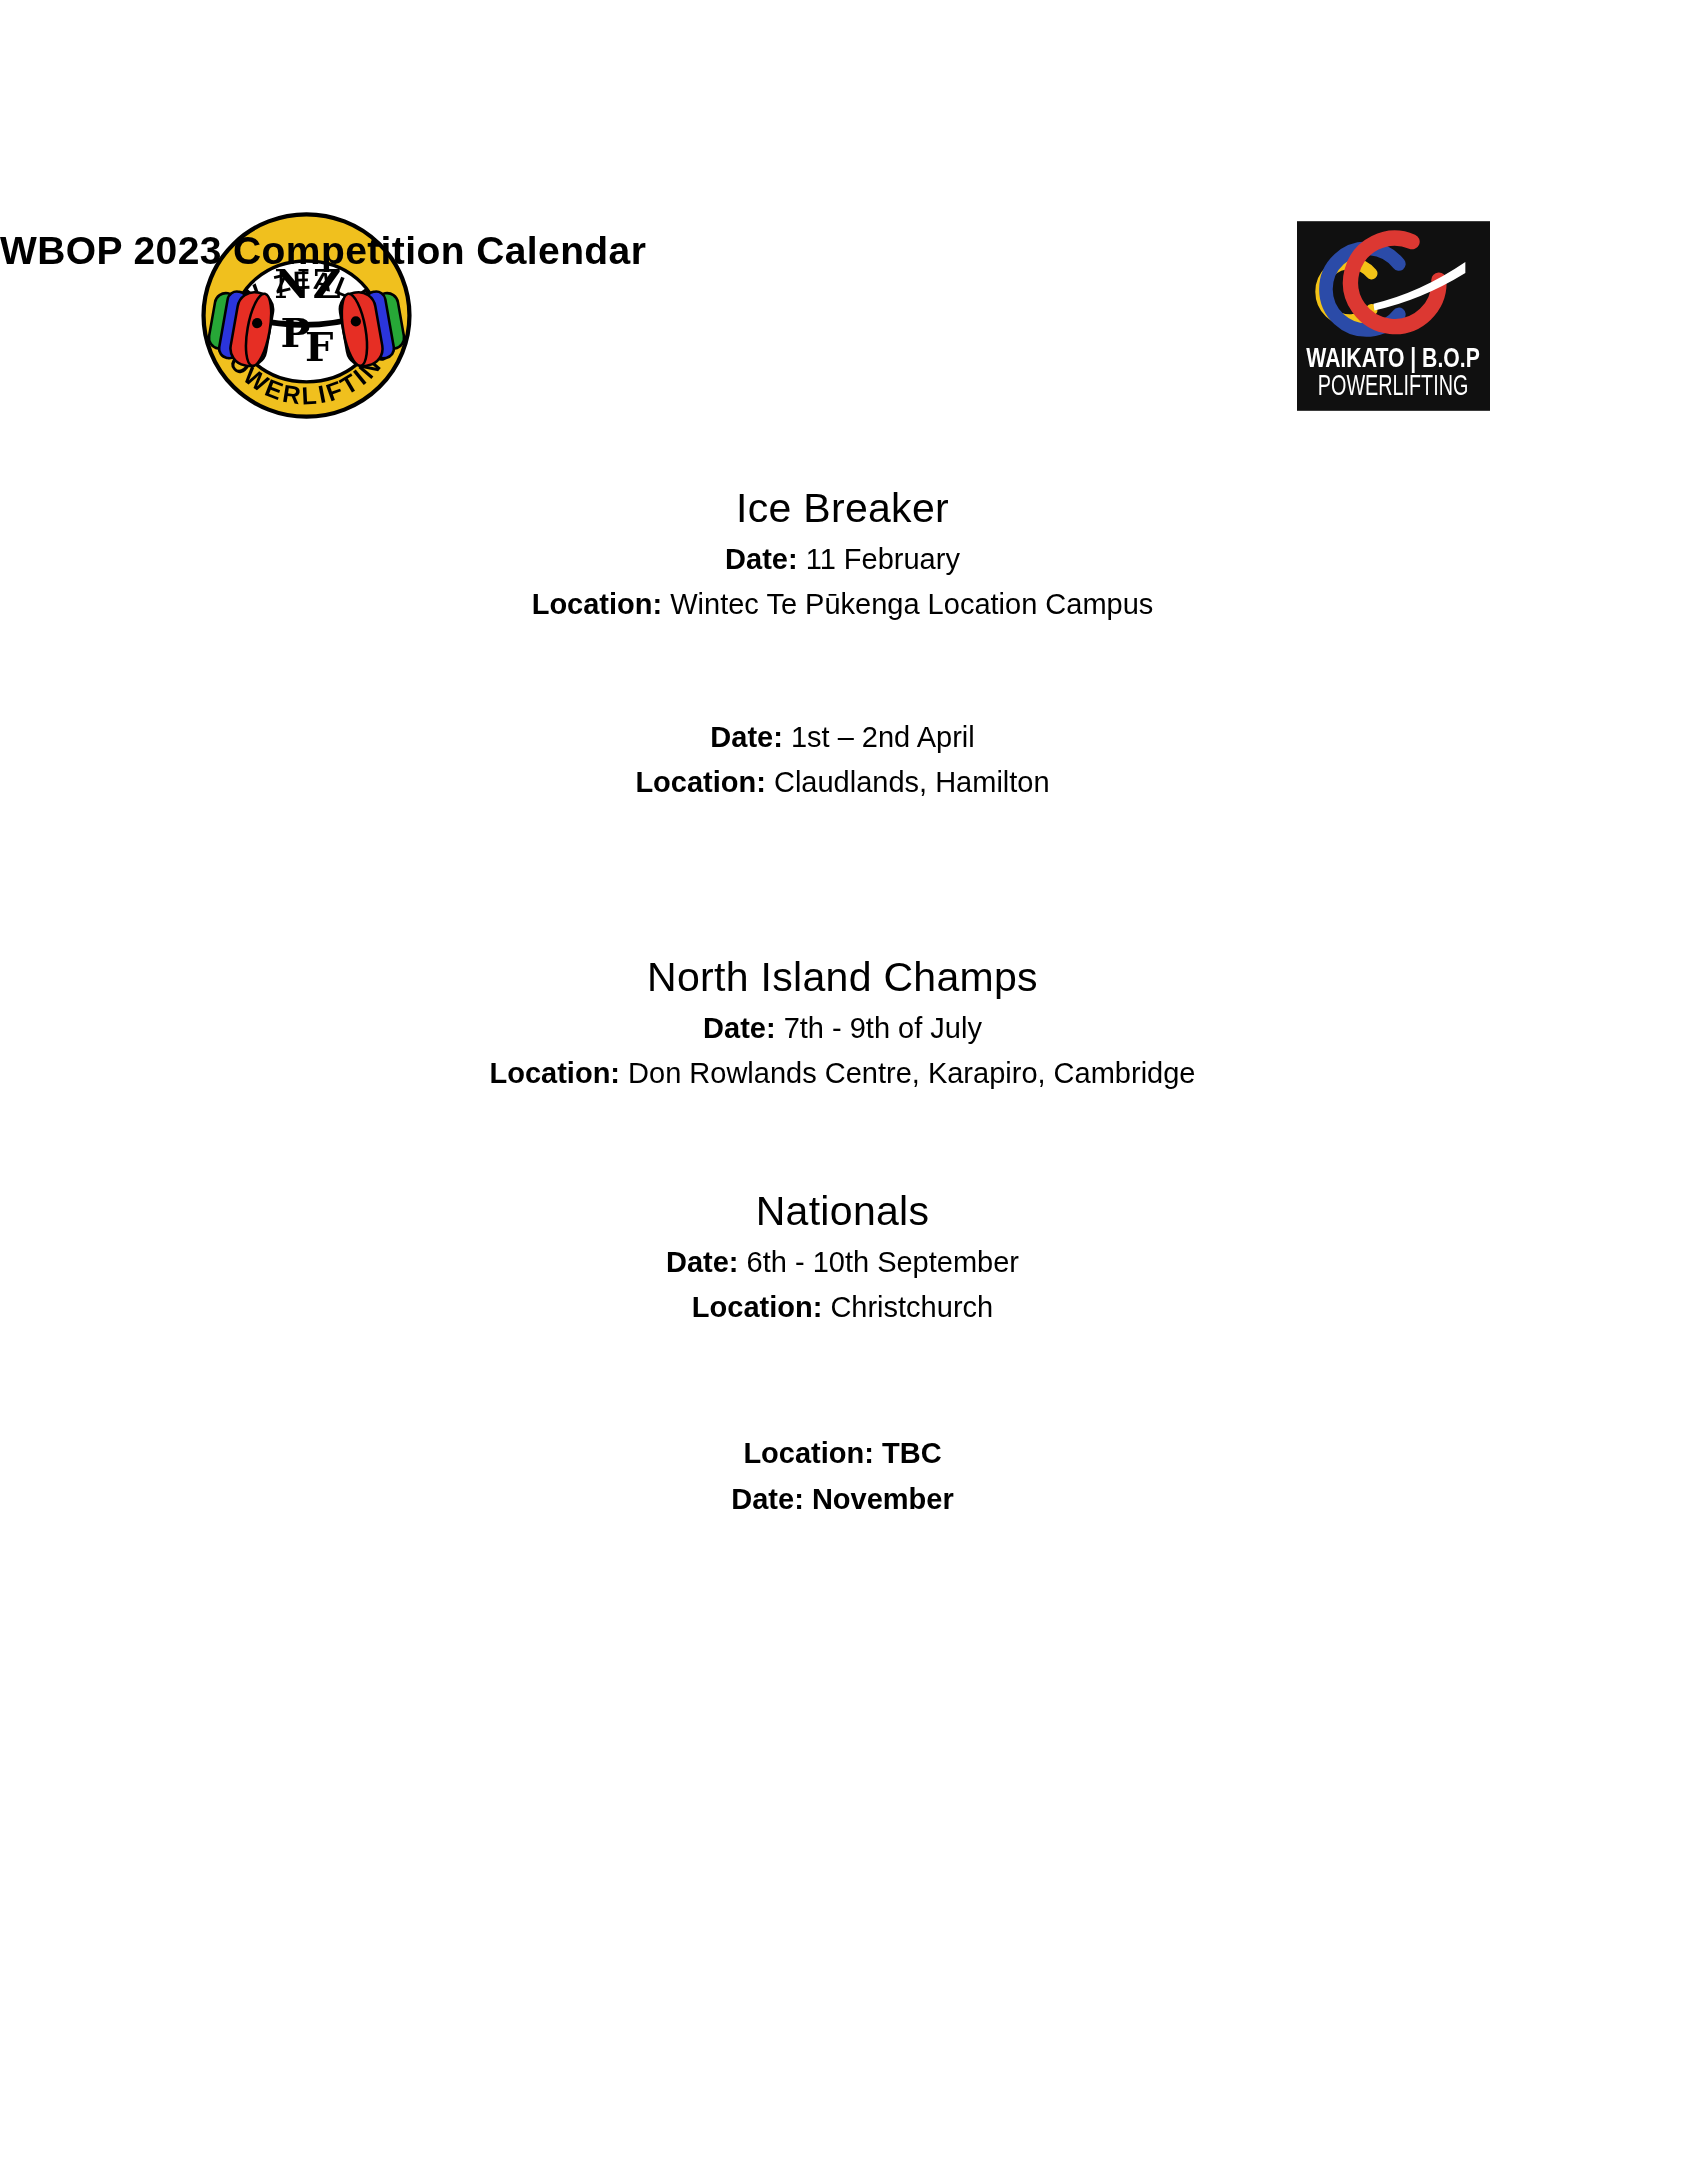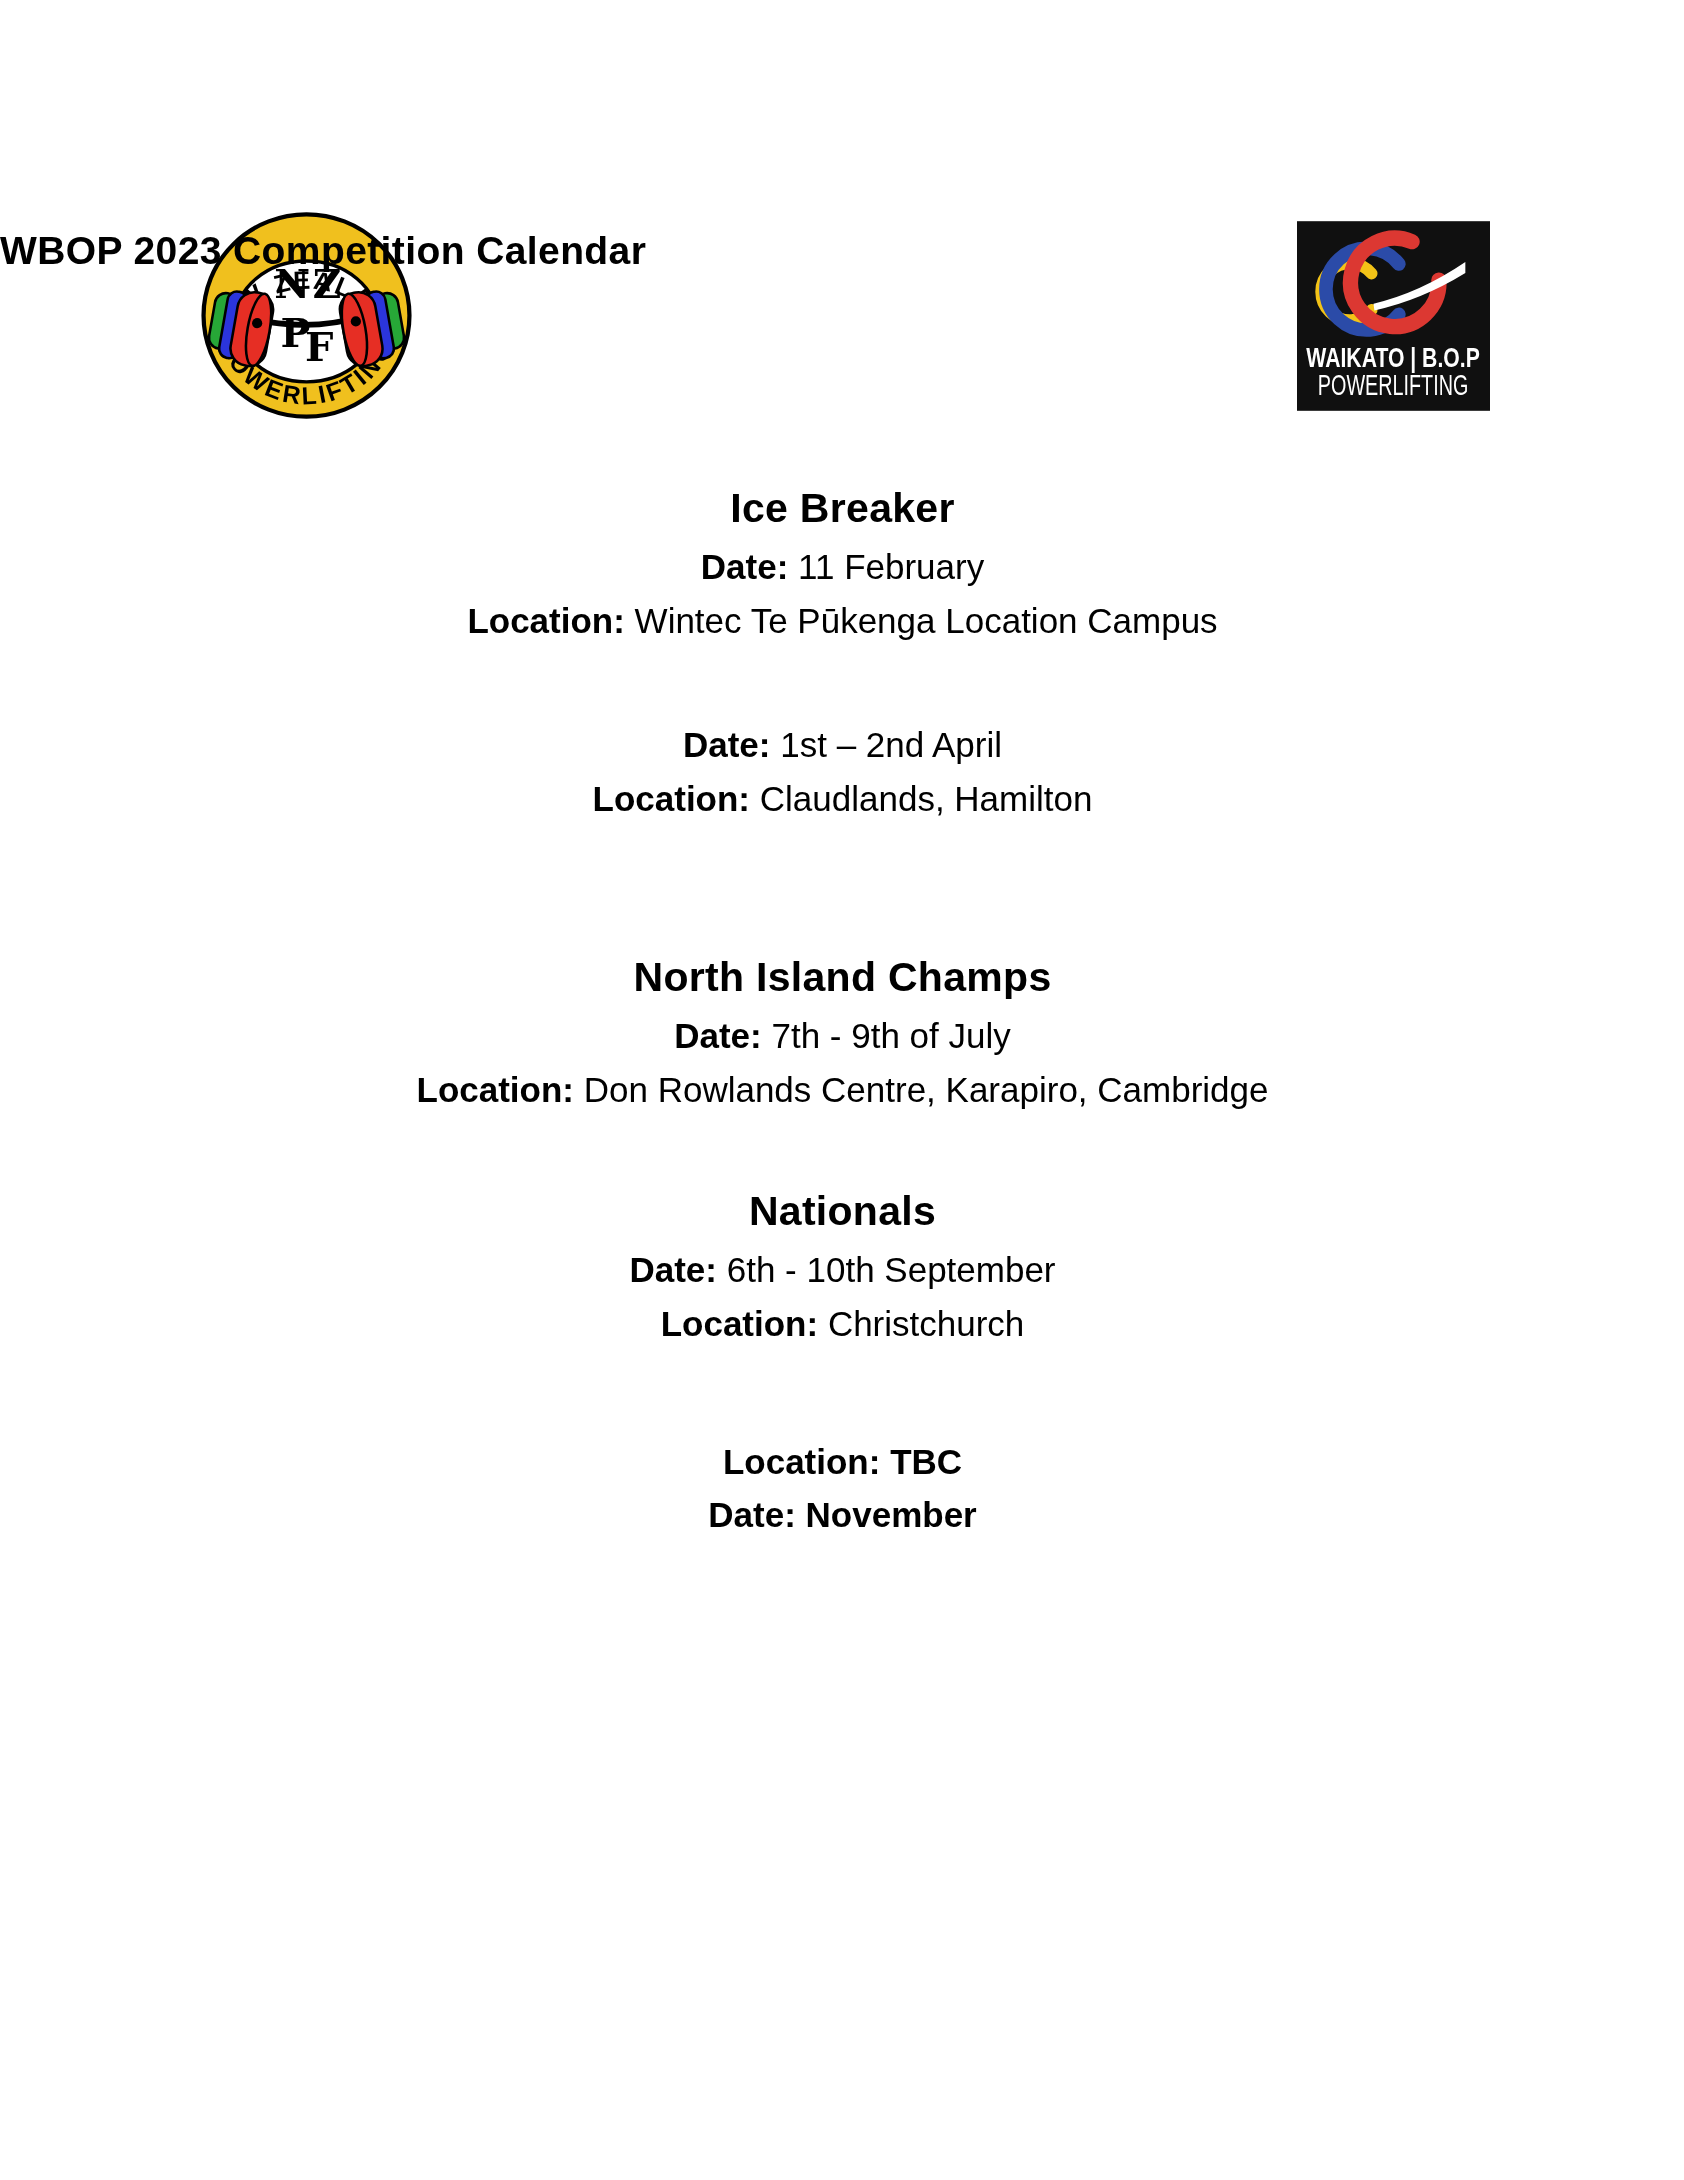--- a/index.html
+++ b/index.html
@@ -14,22 +14,22 @@
   }
   .page-title {
     position: absolute; top: 227px; left: 0; width: 100%;
     font-size: 39px; font-weight: bold; line-height: 48px;
     letter-spacing: 0.4px;
     margin: 0;
   }
   .logo-nzpf { position: absolute; left: 199px; top: 210px; }
   .logo-wbop { position: absolute; left: 1297px; top: 221px; }
   .event { position: absolute; left: 0; width: 100%; text-align: center; }
-  .event-title { margin: 0; font-size: 41px; line-height: 53px; font-weight: bold; letter-spacing: 0.3px; }
-  .event-line { margin: 8px; font-size: 35px; }
+  .event-title { margin: 0; font-size: 41px; line-height: 53px; font-weight: normal; letter-spacing: 0.3px; }
+  .event-line { margin: 0; font-size: 29px; }
   .event-line.date-line { line-height: 48px; }
   .event-line.loc-line  { line-height: 43px; }
   .lbl { font-weight: bold; }
   .all-bold, .all-bold .lbl, .all-bold span { font-weight: bold; }
 </style>
 </head>
 <body>
 
 <svg class="logo-nzpf" width="215" height="211" viewBox="0 0 252 248" xmlns="http://www.w3.org/2000/svg">
   <ellipse cx="126" cy="124" rx="121" ry="119" stroke="#000" stroke-width="5" fill="#F0C01E"></ellipse>

